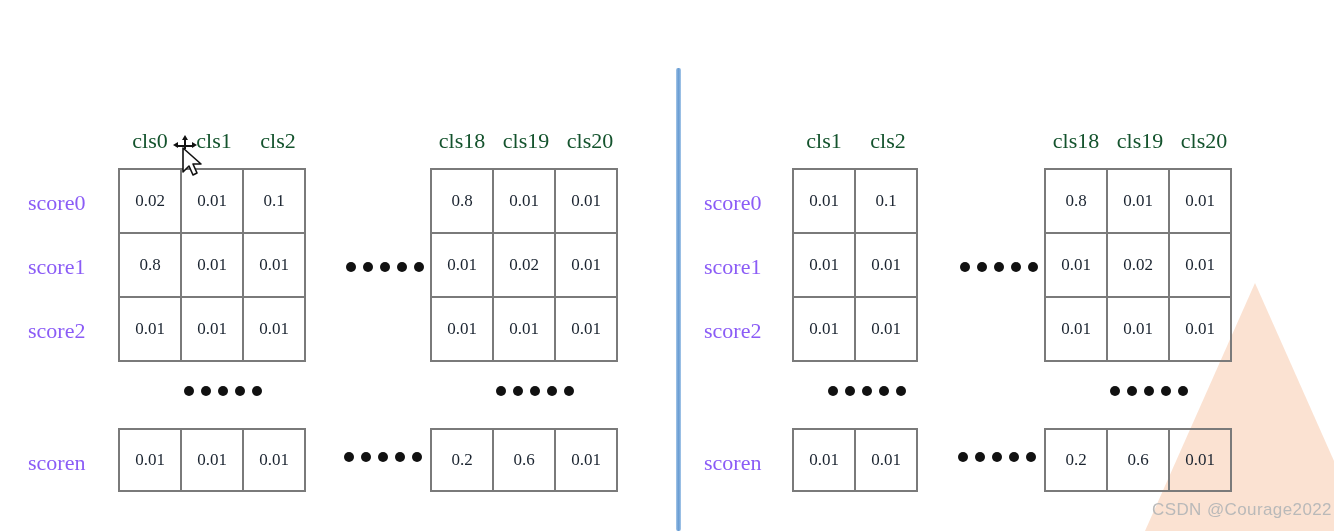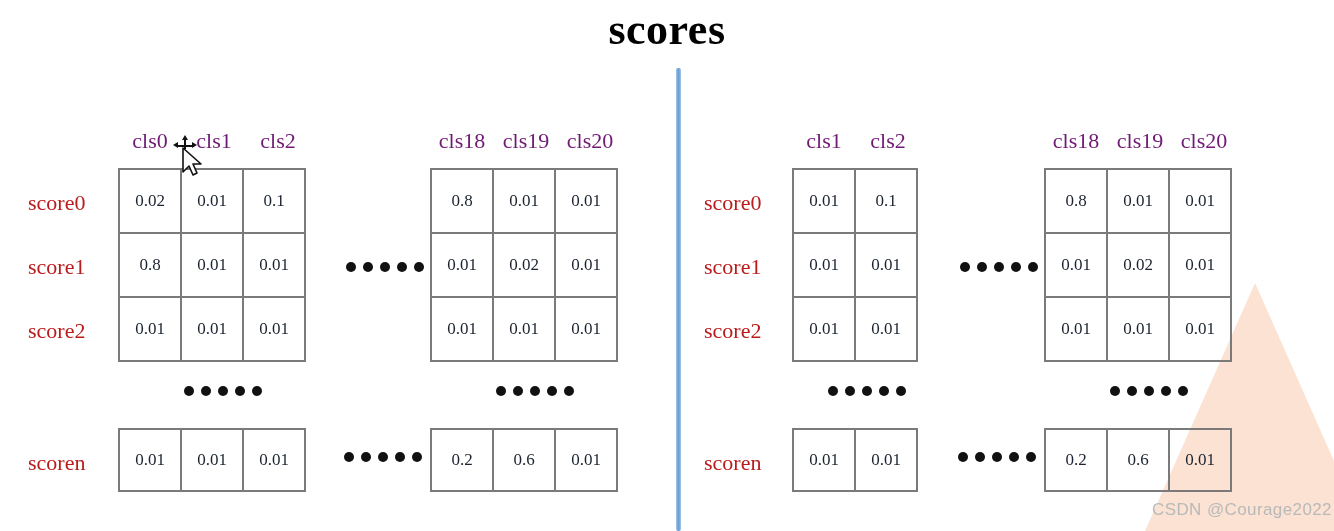--- a/index.html
+++ b/index.html
@@ -43,29 +43,29 @@
     background:linear-gradient(to right,#a9c9ea 0%,#6c9fd4 40%,#6c9fd4 60%,#a9c9ea 100%);
     border-radius:2px;
   }
 
   
   .abs{position:absolute;}
 
   
   .colhead{
     position:absolute;
-    font-size:22px;color:#701a75;
+    font-size:22px;color:#14532d;
     text-align:center;
     white-space:nowrap;
   }
 
   
   .rowlabel{
     position:absolute;
-    font-size:22px;color:#b91c1c;
+    font-size:22px;color:#8b5cf6;
     white-space:nowrap;
     text-align:left;
   }
 
   
   .grid{
     position:absolute;
     border-top:2px solid #7a7a7a;
     border-left:2px solid #7a7a7a;
     display:flex;flex-direction:column;
@@ -97,21 +97,20 @@
   .cursor{position:absolute;left:170px;top:134px;width:34px;height:44px;}
 </style>
 </head>
 <body>
 
 <div id="stage">
 
   <div class="wm-tri"></div>
   <div class="wm-text">CSDN @Courage2022</div>
 
-  <div class="title">scores</div>
 
   <div class="divider"></div>
 
   <div class="abs" style="left:0;top:0;width:676px;height:531px;">
 
     <div class="colhead" style="left:118px;top:128px;width:64px;">cls0</div>
     <div class="colhead" style="left:182px;top:128px;width:64px;">cls1</div>
     <div class="colhead" style="left:246px;top:128px;width:64px;">cls2</div>
 
     <div class="colhead" style="left:430px;top:128px;width:64px;">cls18</div>

